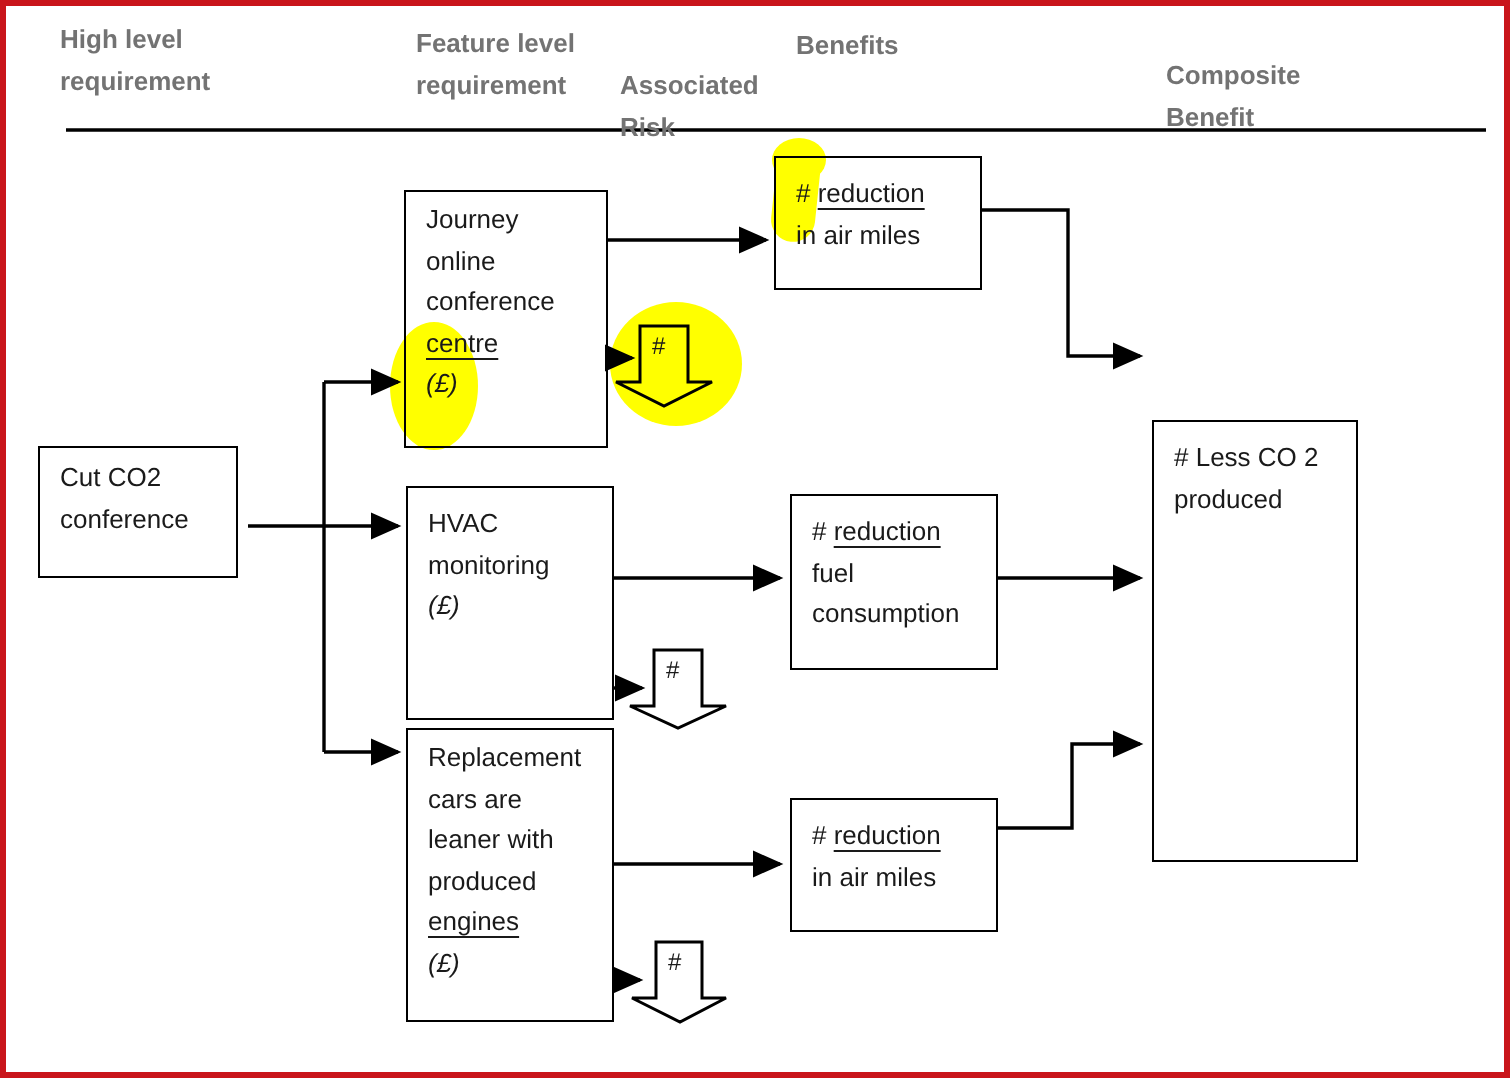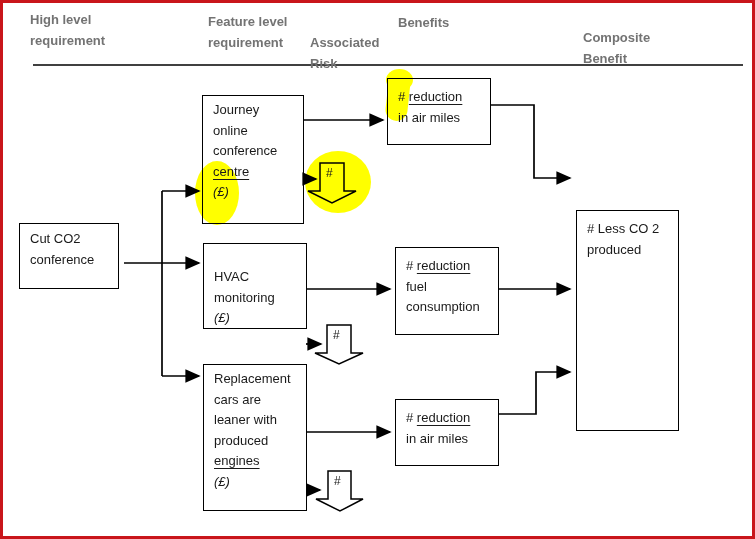--- a/index.html
+++ b/index.html
@@ -93,21 +93,21 @@
   </div>
 
   <div class="box" style="left:199px;top:77px;width:102px;height:129px;padding-top:4px;margin-top:15px;">
     <div class="line">Journey</div>
     <div class="line">online</div>
     <div class="line">conference</div>
     <div class="line"><span class="sq">centre</span></div>
     <div class="line"><span class="it">(£)</span></div>
   </div>
 
-  <div class="box" style="left:200px;top:240px;width:104px;height:86px;padding-top:23px;">
+  <div class="box" style="left:200px;top:240px;width:104px;height:117px;padding-top:8px;">
     <div class="line">HVAC</div>
     <div class="line">monitoring</div>
     <div class="line"><span class="it">(£)</span></div>
   </div>
 
   <div class="box" style="left:200px;top:361px;width:104px;height:147px;padding-top:4px;">
     <div class="line">Replacement</div>
     <div class="line">cars are</div>
     <div class="line">leaner with</div>
     <div class="line">produced</div>

